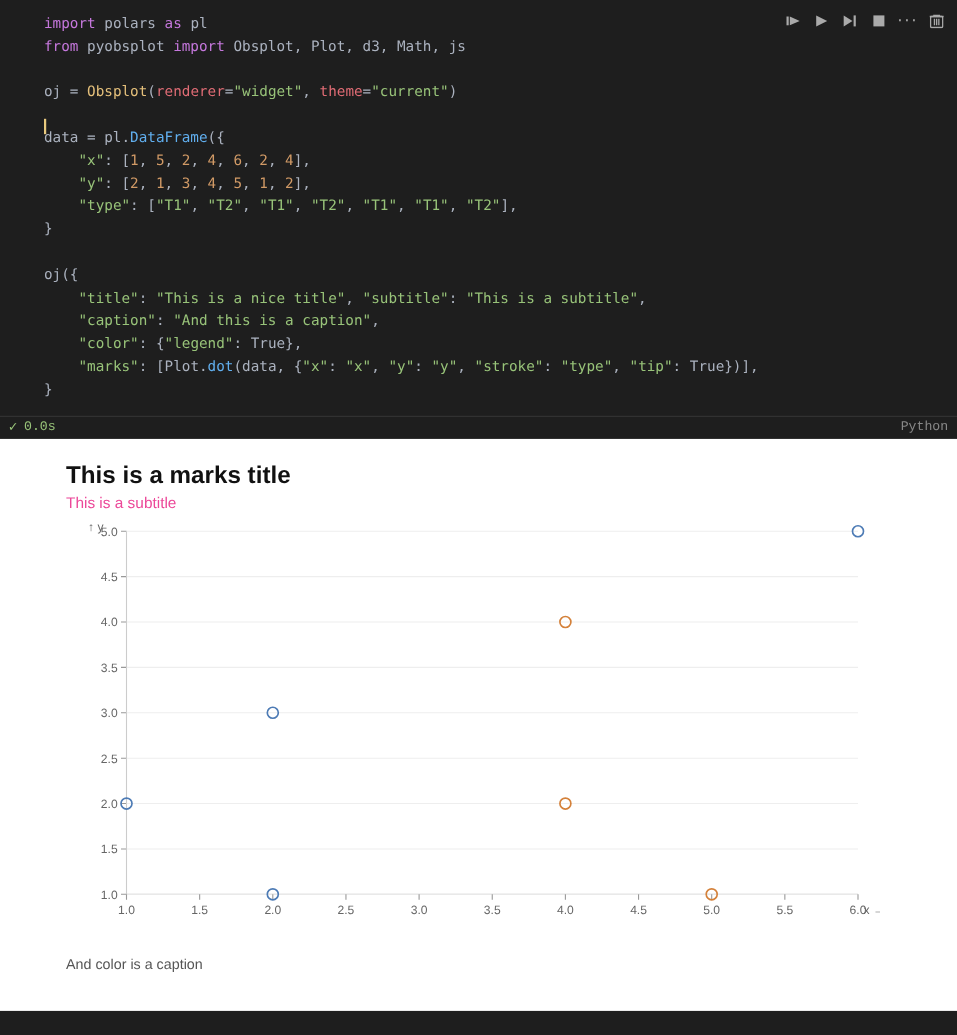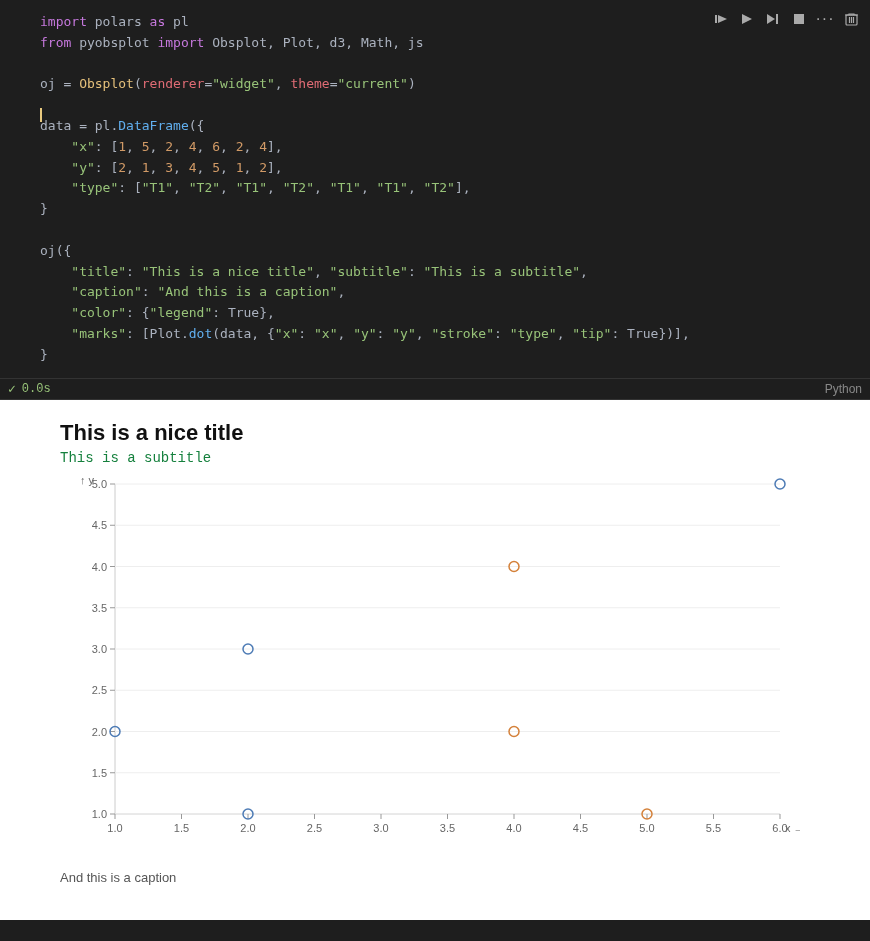--- a/index.html
+++ b/index.html
@@ -66,42 +66,42 @@
       display: flex;
       align-items: center;
       gap: 6px;
       color: #98c379;
       font-size: 12px;
     }
 
     .status-right {
       color: #888;
       font-size: 12px;
-      font-family: Liberation Sans, sans-serif;
+      font-family: Liberation Mono, monospace;
     }
 
     
     .output-cell {
       background: #ffffff;
       padding: 20px 40px 20px 60px;
       min-height: 520px;
     }
 
     .chart-title {
       font-family: sans-serif;
       font-size: 22px;
       font-weight: bold;
       color: #111;
       margin-bottom: 4px;
     }
 
     .chart-subtitle {
-      font-family: Liberation Mono, monospace;
+      font-family: Liberation Sans, sans-serif;
       font-size: 14px;
-      color: #15803d;
+      color: #ec4899;
       margin-bottom: 8px;
     }
 
     .legend {
       display: flex;
       gap: 12px;
       margin-bottom: 8px;
       font-family: sans-serif;
       font-size: 13px;
       color: #333;
@@ -214,21 +214,21 @@
   <div class="status-bar">
     <div class="status-left">
       <span class="check-icon">✓</span>
       <span>0.0s</span>
     </div>
     <div class="status-right">Python</div>
   </div>
 </div>
 
 <div class="output-cell">
-  <div class="chart-title">This is a nice title</div>
+  <div class="chart-title">This is a marks title</div>
   <div class="chart-subtitle">This is a subtitle</div>
 
 
   <div class="chart-area">
     <svg class="chart-svg" id="chart-svg" viewBox="0 0 740 390" preserveAspectRatio="xMinYMin meet">
     <line x1="55" y1="10" x2="55" y2="340" stroke="#ccc" stroke-width="1"></line>
         <line x1="55" y1="340" x2="720" y2="340" stroke="#ccc" stroke-width="1"></line>
         <line x1="50" y1="340" x2="55" y2="340" stroke="#999" stroke-width="1"></line>
         <line x1="55" y1="340" x2="720" y2="340" stroke="#eee" stroke-width="1"></line>
         <text x="47" y="344" text-anchor="end" font-size="11" fill="#666" font-family="sans-serif">1.0</text>
@@ -283,14 +283,14 @@
         <circle cx="55" cy="257.5" r="5" fill="none" stroke="#4d7bb5" stroke-width="1.5"></circle>
         <circle cx="587" cy="340" r="5" fill="none" stroke="#d4813a" stroke-width="1.5"></circle>
         <circle cx="188" cy="175" r="5" fill="none" stroke="#4d7bb5" stroke-width="1.5"></circle>
         <circle cx="454" cy="92.5" r="5" fill="none" stroke="#d4813a" stroke-width="1.5"></circle>
         <circle cx="720" cy="10" r="5" fill="none" stroke="#4d7bb5" stroke-width="1.5"></circle>
         <circle cx="188" cy="340" r="5" fill="none" stroke="#4d7bb5" stroke-width="1.5"></circle>
         <circle cx="454" cy="257.5" r="5" fill="none" stroke="#d4813a" stroke-width="1.5"></circle>
       </svg>
   </div>
 
-  <div class="caption">And this is a caption</div>
+  <div class="caption">And color is a caption</div>
 </div>
 
 </body></html>

